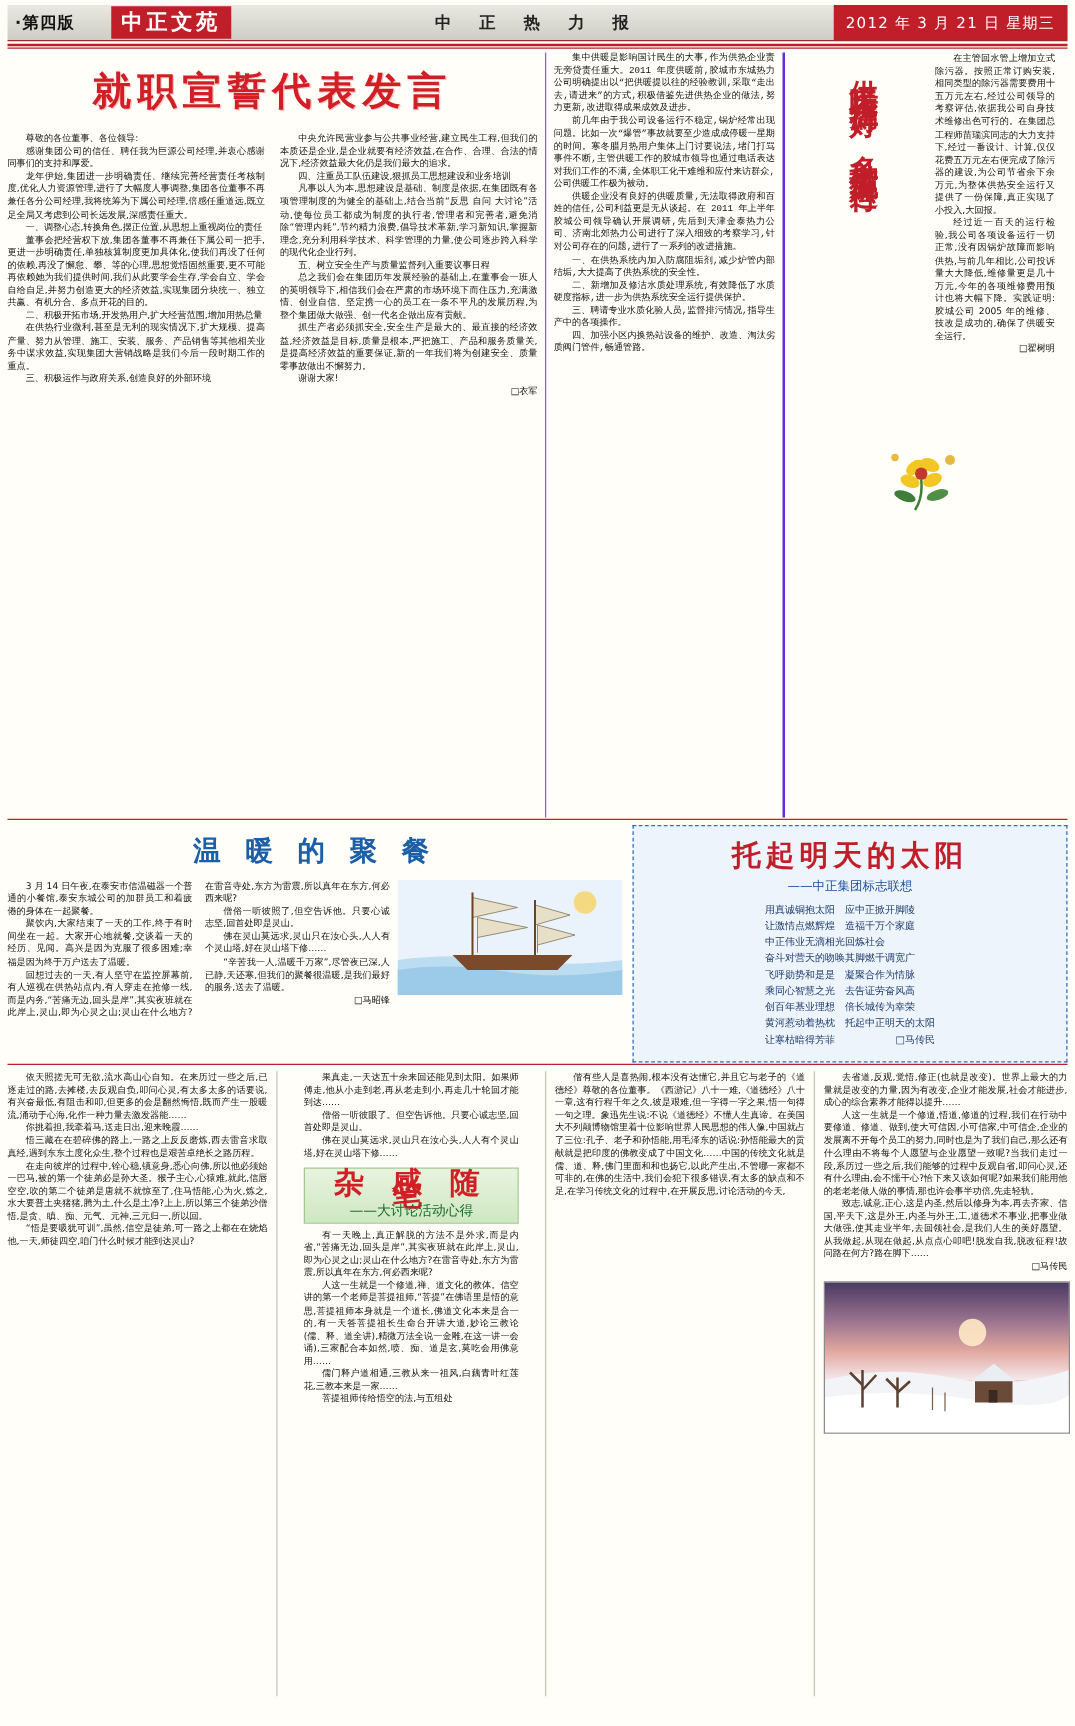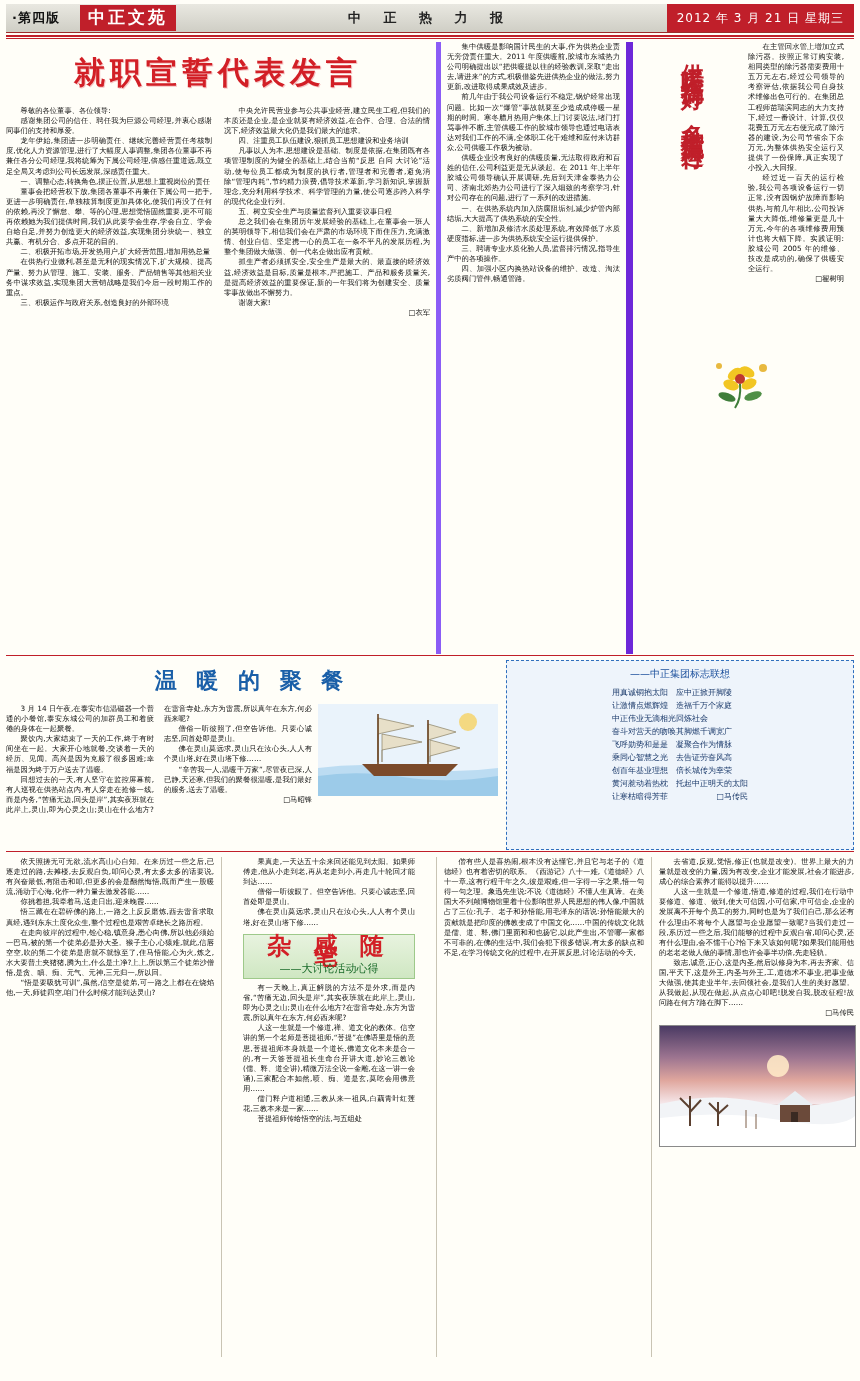--- a/index.html
+++ b/index.html
@@ -17,28 +17,29 @@
     padding:4px 6px 6px 6px;
     background:#fffef8;
   }
   
   .masthead{
     position:relative;height:28px;
     background:linear-gradient(#e9e8e1,#cfcec5);
     border-bottom:1px solid #9d2b2b;
     display:flex;align-items:center;
   }
-  .mh-left{display:flex;align-items:center;gap:20px;padding-left:6px;}
+  .mh-left{display:flex;align-items:center;gap:4px;padding-left:6px;}
   .mh-edition{
     font-size:13px;font-weight:bold;color:#111;letter-spacing:1px;
   }
   .mh-logo{
     background:#c01f2a;color:#fff;font-weight:bold;font-size:17px;
     padding:1px 8px 2px 8px;letter-spacing:3px;
     font-family:"DejaVu Serif","Liberation Serif",serif;
+    margin-left:25px;
   }
   .mh-center{
     position:absolute;left:50%;transform:translateX(-50%);
     font-size:13px;letter-spacing:9px;color:#222;font-weight:bold;
     font-family:"DejaVu Serif","Liberation Serif",serif;
   }
   .mh-right{
     position:absolute;right:0;top:0;height:28px;display:flex;align-items:center;
     background:#c01f2a;color:#ffffff;font-size:12px;padding:0 10px;letter-spacing:1px;
   }
@@ -47,22 +48,22 @@
   .body-text{
     font-size:7.3px;line-height:10.1px;text-align:justify;
     color:#111;
   }
   .body-text p{margin:0 0 0 0;text-indent:2em;}
   .sig{text-align:right;margin-top:2px;}
 
   
   .top{display:flex;margin-top:3px;height:612px;}
   .col-a{width:430px;padding-right:6px;box-sizing:border-box;}
-  .col-b{width:190px;padding:0 6px;box-sizing:border-box;border-left:5px solid #8b5cf6;}
-  .col-c{width:218px;padding-left:6px;box-sizing:border-box;border-left:7px solid #6d28d9;}
+  .col-b{width:190px;padding:0 6px;box-sizing:border-box;border-left:1px solid #8b5cf6;font-family:Liberation Mono, monospace;}
+  .col-c{width:218px;padding-left:6px;box-sizing:border-box;border-left:2px solid #6d28d9;}
 
   .headline-main{
     text-align:center;font-size:31px;font-weight:bold;color:#d21f26;
     letter-spacing:5px;margin:10px 0 12px 0;
     font-family:"DejaVu Serif","Liberation Serif",serif;
     text-shadow:1px 1px 0 #f6c6c6;
   }
   .two-col{column-count:2;column-gap:12px;}
   .three-col{column-count:2;column-gap:10px;}
 
@@ -238,20 +239,21 @@
         <p>回想过去的一天,有人坚守在监控屏幕前,有人巡视在供热站点内,有人穿走在抢修一线,而是内务,“苦痛无边,回头是岸”,其实夜班就在此岸上,灵山,即为心灵之山;灵山在什么地方?在雷音寺处,东方为雷震,所以真年在东方,何必西来呢?</p>
         <p>僧俗一听彼照了,但空告诉他。只要心诚志坚,回首处即是灵山。</p>
         <p>佛在灵山莫远求,灵山只在汝心头,人人有个灵山塔,好在灵山塔下修……</p>
         <p>“辛苦我一人,温暖千万家”,尽管夜已深,人已静,天还寒,但我们的聚餐很温暖,是我们最好的服务,送去了温暖。</p>
         <p class="sig">□马昭锋</p>
       </div>
     </div>
 
     <div class="mid-right">
       <div class="poem-box">
+        <div class="poem-title">托起明天的太阳</div>
         <div class="poem-sub">——中正集团标志联想</div>
         <div class="poem-cols">
           <div>
             <div>用真诚铜抱太阳</div>
             <div>让激情点燃辉煌</div>
             <div>中正伟业无滴相光</div>
             <div>奋斗对营天的吻唤</div>
             <div>飞呼勋势和是是</div>
             <div>乘同心智慧之光</div>
             <div>创百年基业理想</div>
@@ -299,21 +301,21 @@
         </div>
         <p>有一天晚上,真正解脱的方法不是外求,而是内省,“苦痛无边,回头是岸”,其实夜班就在此岸上,灵山,即为心灵之山;灵山在什么地方?在雷音寺处,东方为雷震,所以真年在东方,何必西来呢?</p>
         <p>人这一生就是一个修道,禅、道文化的教体。信空讲的第一个老师是菩提祖师,“菩提”在佛语里是悟的意思,菩提祖师本身就是一个道长,佛道文化本来是合一的,有一天答菩提祖长生命台开讲大道,妙论三教论(儒、释、道全讲),精微万法全说一金雕,在这一讲一会诵),三家配合本如然,喷、痴、道是玄,莫吃会用佛意用……</p>
         <p>儒门释户道相通,三教从来一祖风,白藕青叶红莲花,三教本来是一家……</p>
         <p>菩提祖师传给悟空的法,与五组处</p>
       </div>
     </div>
 
     <div class="b-col b3">
       <div class="body-text">
-        <p>偕有些人是喜热闹,根本没有达懂它,并且它与老子的《道德经》也有着密切的联系。《西游记》八十一难,《道德经》八十一章,这有行程千年之久,彼是艰难,但一字得一字之果,悟一句得一句之理。象迅先生说:不说《道德经》不懂人生真谛。在美国大不列颠博物馆里着十位影响世界人民思想的伟人像,中国就占了三位:孔子、老子和孙悟能,用毛泽东的话说:孙悟能最大的贡献就是把印度的佛教变成了中国文化……中国的传统文化就是儒、道、释,佛门里面和和也扬它,以此产生出,不管哪一家都不可非的,在佛的生活中,我们会犯下很多错误,有太多的缺点和不足,在学习传统文化的过程中,在开展反思,讨论活动的今天,</p>
+        <p>偕有些人是喜热闹,根本没有达懂它,并且它与老子的《道德经》尊敬的各位董事。《西游记》八十一难,《道德经》八十一章,这有行程千年之久,彼是艰难,但一字得一字之果,悟一句得一句之理。象迅先生说:不说《道德经》不懂人生真谛。在美国大不列颠博物馆里着十位影响世界人民思想的伟人像,中国就占了三位:孔子、老子和孙悟能,用毛泽东的话说:孙悟能最大的贡献就是把印度的佛教变成了中国文化……中国的传统文化就是儒、道、释,佛门里面和和也扬它,以此产生出,不管哪一家都不可非的,在佛的生活中,我们会犯下很多错误,有太多的缺点和不足,在学习传统文化的过程中,在开展反思,讨论活动的今天,</p>
       </div>
     </div>
 
     <div class="b-col b4">
       <div class="body-text">
         <p>去省道,反观,觉悟,修正(也就是改变)。世界上最大的力量就是改变的力量,因为有改变,企业才能发展,社会才能进步,成心的综合素养才能得以提升……</p>
         <p>人这一生就是一个修道,悟道,修道的过程,我们在行动中要修道、修道、做到,使大可信因,小可信家,中可信企,企业的发展离不开每个员工的努力,同时也是为了我们自己,那么还有什么理由不将每个人愿望与企业愿望一致呢?当我们走过一段,系历过一些之后,我们能够的过程中反观自省,叩问心灵,还有什么理由,会不懦干心?恰下来又该如何呢?如果我们能用他的老老老做人做的事情,那也许会事半功倍,先走轻轨。</p>
         <p>致志,诚意,正心,这是内圣,然后以修身为本,再去齐家、信国,平天下,这是外王,内圣与外王,工,道德术不事业,把事业做大做强,使其走业半年,去回领社会,是我们人生的美好愿望。从我做起,从现在做起,从点点心叩吧!脱发自我,脱改征程!故问路在何方?路在脚下……</p>
         <p class="sig">□马传民</p>
       </div>

